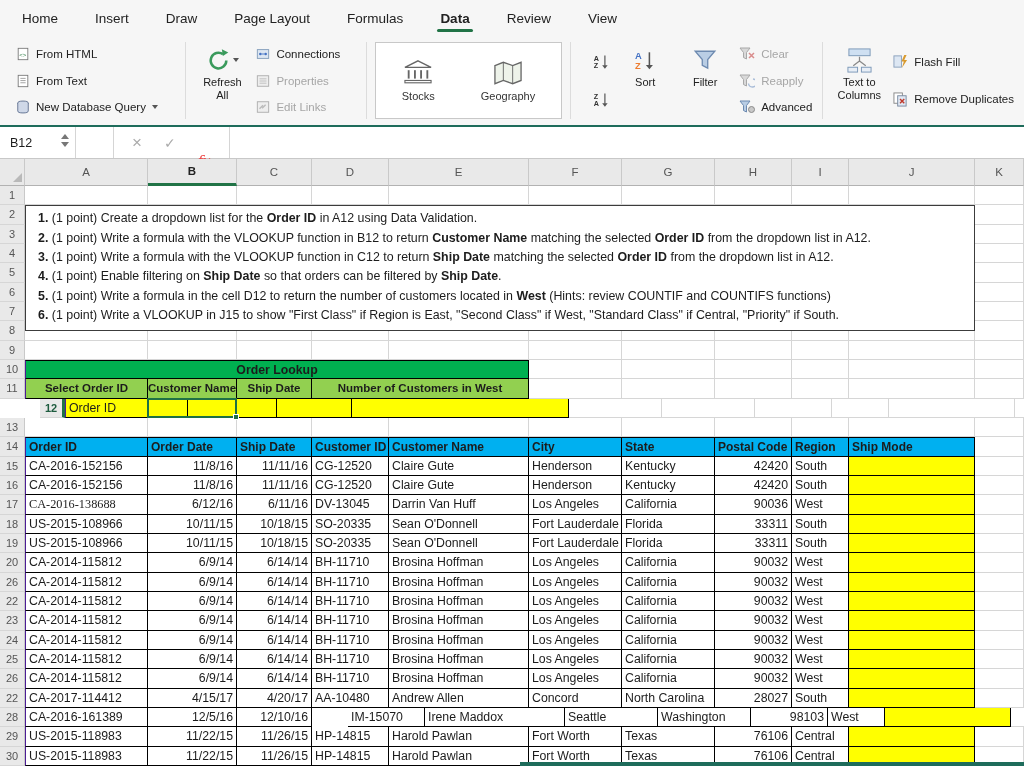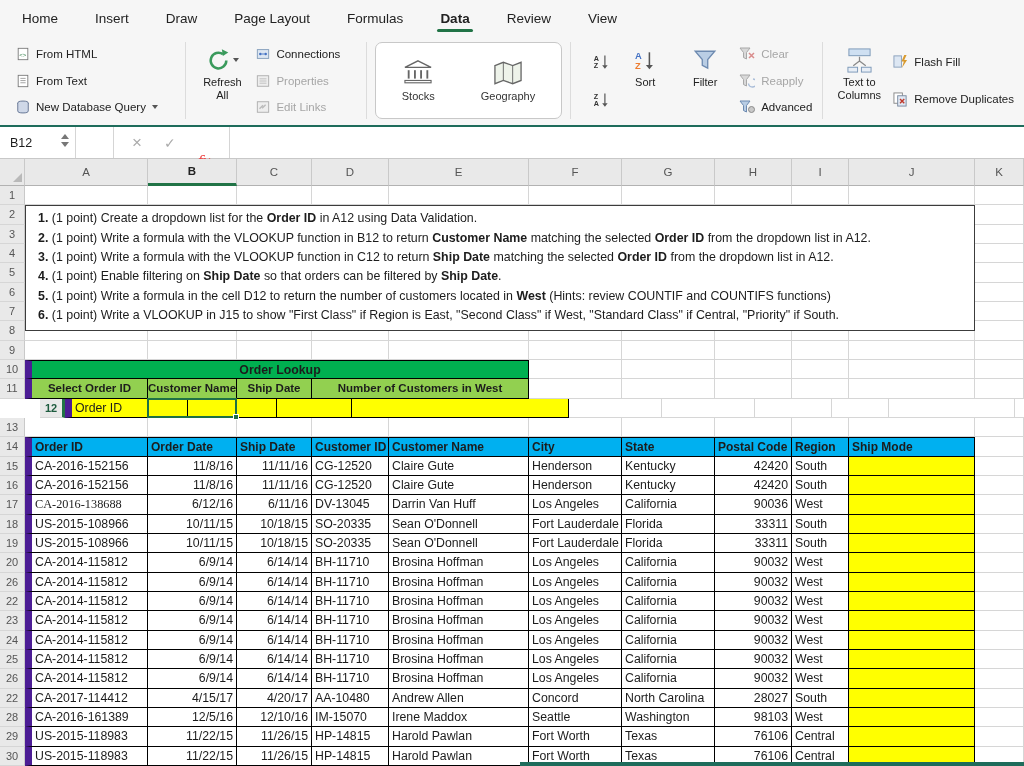--- a/index.html
+++ b/index.html
@@ -19,21 +19,21 @@
   .rgroup { display:flex; align-items:stretch; padding:0 6px; }
   .rdiv { width:1px; background:#dcdcdc; margin:3px 0; }
   .stack3 { display:flex; flex-direction:column; justify-content:space-between; padding:4px 0; }
   .stack2 { display:flex; flex-direction:column; justify-content:space-around; padding:4px 0; }
   .sbtn { display:flex; align-items:center; gap:6px; font-size:11.5px; color:#222; height:22px; padding:0 4px; white-space:nowrap; }
   .sbtn.disabled { color:#a6a6a6; }
   .bigbtn { display:flex; flex-direction:column; align-items:center; justify-content:flex-start; font-size:11px; color:#222; padding:5px 4px 2px 4px; text-align:center; line-height:1.15; }
   .bigbtn .bicon { height:32px; display:flex; align-items:center; justify-content:center; gap:2px; }
   .bigbtn .blbl { width:52px; }
   .caret { width:0; height:0; border-left:3.5px solid transparent; border-right:3.5px solid transparent; border-top:4px solid #555; display:inline-block; }
-  .gallery { background:#fff; border:1px solid #c8c8c8; border-radius:7px; display:flex; align-items:center; padding:4px 26px; margin:3px 8px; gap:46px; }
+  .gallery { background:#fff; border:1px solid #c8c8c8; border-radius:0; display:flex; align-items:center; padding:4px 26px; margin:3px 8px; gap:46px; }
   .gal-item { display:flex; flex-direction:column; align-items:center; justify-content:center; font-size:11px; gap:3px; color:#333; }
   .minisorts { width:28px; align-items:center; }
   .minisorts .sbtn { padding:0; height:20px; }
   .g1 { width:188px; }
   .g2 { width:188px; }
   .g4 { padding-left:16px; }
   .icon { display:inline-flex; align-items:center; justify-content:center; }
 
   
   .fbar { height:32px; background:#fff; border-bottom:1px solid #c8c8c8; display:flex; align-items:stretch; }
@@ -61,21 +61,21 @@
   .rh.selrow { border-right:3px solid #217346; color:#1e5c3f; font-weight:bold;margin-left:40px; }
   .c { border-right:1px solid #d6d6d6; border-bottom:1px solid #d6d6d6; font-size:12.3px; display:flex; align-items:center; padding:0 3px; white-space:nowrap; overflow:hidden; flex:none; background:#fff; }
   .b { font-weight:bold; }
   .ctr { justify-content:center; }
   .rt { justify-content:flex-end; }
   .lkT { background:#00b050; }
   .lkH { background:#92d050; font-size:11.5px; }
   .yl { background:#ffff00; }
   .th { background:#00b0f0; font-weight:bold; font-size:12px; }
   .lkT,.lkH,.yl,.th,.td { border-right-color:#000; border-bottom-color:#000; }
-  .bl { border-left:7px solid #4c1d95; }
+  .bl { border-left:1px solid #4c1d95; }
   .bt { border-top:1px solid #000; }
 
   .instr { position:absolute; left:25px; top:46.3px; width:950px; height:126px; border:1px solid #3c3c3c; padding:3px 0 0 12px; background:#fff; z-index:3; }
   .iline { height:19.33px; line-height:19.4px; white-space:nowrap; overflow:hidden; font-size:12.4px; }
 
   .selbox { position:absolute; border:2px solid #1e7145; z-index:4; pointer-events:none; }
   .fillhandle { position:absolute; right:-4px; bottom:-4px; width:6px; height:6px; background:#1e7145; border:1px solid #fff; pointer-events:auto; }
 
   .bstrip { position:absolute; left:520px; bottom:0; width:504px; height:4px; background:#1e6c5b; z-index:5; }
 </style>
@@ -734,21 +734,21 @@
         <div class="c td rt" style="width: 77px;">28027</div>
         <div class="c td" style="width: 57px;">South</div>
         <div class="c td yl" style="width: 126px;"></div>
         <div class="c" style="width: 49px;"></div>
       </div>
       <div class="g-row">
         <div class="rh">28</div>
         <div class="c td bl" style="width: 123px;">CA-2016-161389</div>
         <div class="c td rt" style="width: 89px;">12/5/16</div>
         <div class="c td rt" style="width: 75px;">12/10/16</div>
-        <div class="c td" style="width: 77px;">IM-15070</div>
+        <div class="c td" style="width: 77px; margin-left: 36px;">IM-15070</div>
         <div class="c td" style="width: 140px;">Irene Maddox</div>
         <div class="c td" style="width: 93px;">Seattle</div>
         <div class="c td" style="width: 93px;">Washington</div>
         <div class="c td rt" style="width: 77px;">98103</div>
         <div class="c td" style="width: 57px;">West</div>
         <div class="c td yl" style="width: 126px;"></div>
         <div class="c" style="width: 49px;"></div>
       </div>
       <div class="g-row">
         <div class="rh">29</div>

